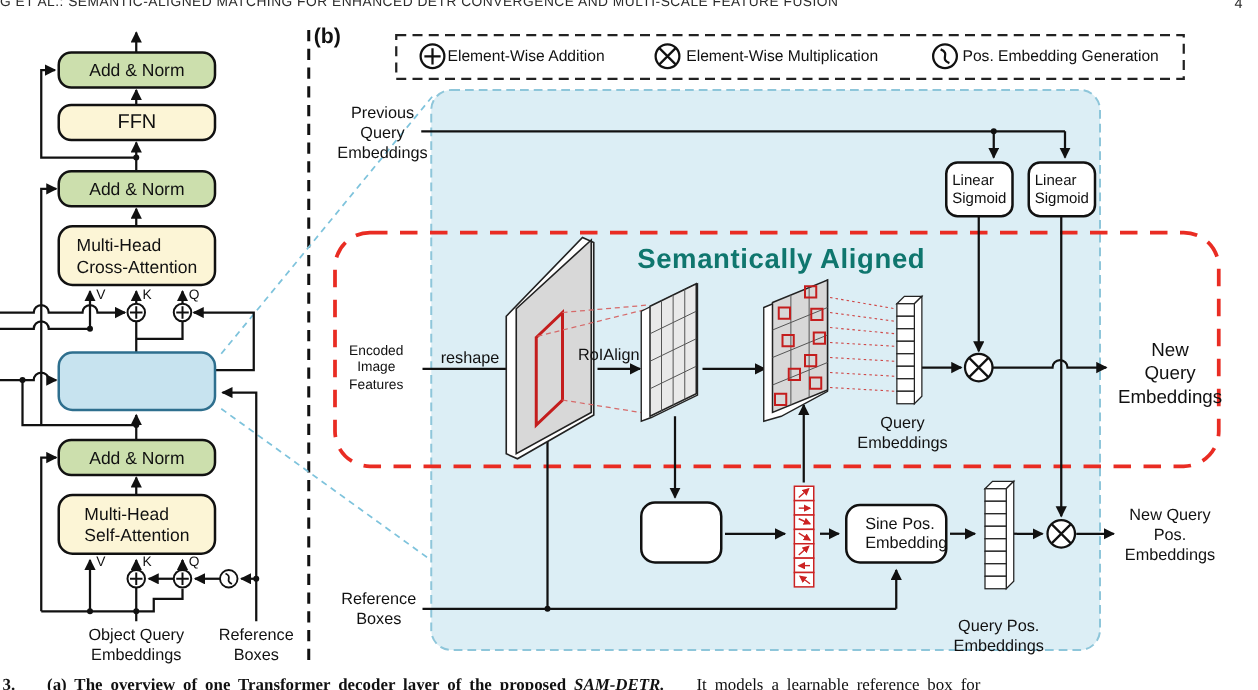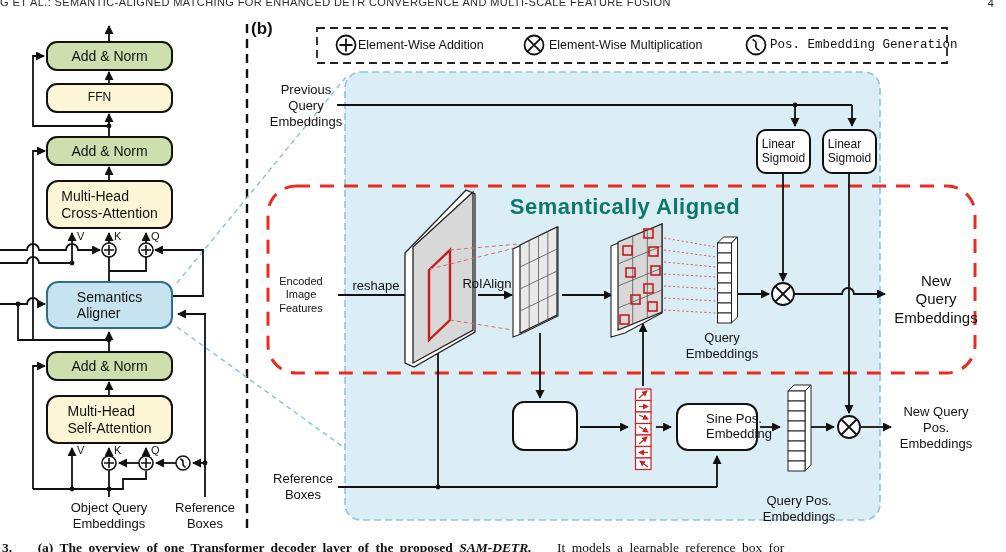--- a/index.html
+++ b/index.html
@@ -261,46 +261,44 @@
       <rect x="788" y="411" width="17" height="10"></rect>
         <rect x="788" y="421" width="17" height="10"></rect>
       <rect x="788" y="431" width="17" height="10"></rect>
         <rect x="788" y="441" width="17" height="10"></rect>
       <rect x="788" y="451" width="17" height="10"></rect>
         <rect x="788" y="461" width="17" height="10"></rect>
     </g>
   </svg>
 
   <div class="abs boxlbl" style="left:47px;top:42px;width:125px;height:28px;font-size:14px;">Add &amp; Norm</div>
-  <div class="abs boxlbl" style="left:37px;top:84px;width:125px;height:28px;font-size:12px;">FFN</div>
+  <div class="abs boxlbl" style="left:47px;top:84px;width:125px;height:28px;font-size:16px;">FFN</div>
   <div class="abs boxlbl" style="left:47px;top:137px;width:125px;height:28px;font-size:14px;">Add &amp; Norm</div>
   <div class="abs boxlbl" style="left:47px;top:181px;width:125px;height:47px;font-size:14px;white-space:pre-line;">Multi-Head
 Cross-Attention</div>
-  <div class="abs boxlbl" style="left:47px;top:282px;width:125px;height:46px;font-size:14px;white-space:pre-line;">Semantics
-Aligner</div>
   <div class="abs boxlbl" style="left:47px;top:352px;width:125px;height:28px;font-size:14px;">Add &amp; Norm</div>
   <div class="abs boxlbl" style="left:47px;top:396px;width:125px;height:47px;font-size:14px;white-space:pre-line;">Multi-Head
 Self-Attention</div>
 
   <span class="port" style="left:77px;top:230px;">V</span>
   <span class="port" style="left:114px;top:230px;">K</span>
   <span class="port" style="left:151px;top:230px;">Q</span>
   <span class="port" style="left:77px;top:444px;">V</span>
   <span class="port" style="left:114px;top:444px;">K</span>
   <span class="port" style="left:151px;top:444px;">Q</span>
 
   <div class="lbl ctr" style="left:109px;top:500px;font-size:13px;">Object Query
 Embeddings</div>
   <div class="lbl ctr" style="left:205px;top:500px;font-size:13px;">Reference
 Boxes</div>
 
   <div class="abs" id="b-label">(b)</div>
   <div class="abs legend-lbl" style="left:358px;">Element-Wise Addition</div>
   <div class="abs legend-lbl" style="left:549px;">Element-Wise Multiplication</div>
-  <div class="abs legend-lbl" style="left:770px;font-family:Liberation Mono, monospace;">Pos. Embedding Generation</div>
+  <div class="abs legend-lbl" style="left:770px;">Pos. Embedding Generation</div>
 
   <div class="lbl ctr" style="left:306px;top:82px;font-size:13px;">Previous
 Query
 Embeddings</div>
   <div class="abs boxlbl" style="left:757px;top:130px;width:53px;height:43px;font-size:12px;white-space:pre-line;">Linear
 Sigmoid</div>
   <div class="abs boxlbl" style="left:823px;top:130px;width:53px;height:43px;font-size:12px;white-space:pre-line;">Linear
 Sigmoid</div>
 
   <div class="abs ctr" id="sem-aligned">Semantically Aligned</div>
@@ -308,21 +306,21 @@
   <div class="lbl ctr" style="left:301px;top:275px;font-size:11px;">Encoded
 Image
 Features</div>
   <div class="lbl ctr" style="left:376px;top:278px;font-size:13px;">reshape</div>
   <div class="lbl ctr" style="left:487px;top:276px;font-size:13px;">RoIAlign</div>
   <div class="lbl ctr" style="left:722px;top:330px;font-size:13px;">Query
 Embeddings</div>
   <div class="lbl ctr" style="left:936px;top:272px;font-size:15px;">New
 Query
 Embeddings</div>
-  <div class="abs boxlbl" style="left:707px;top:404px;width:64px;height:46px;font-size:13px;white-space:pre-line;">Sine Pos.
+  <div class="abs boxlbl" style="left:677px;top:404px;width:64px;height:46px;font-size:13px;white-space:pre-line;padding-left:16px;">Sine Pos.
 Embedding</div>
   <div class="lbl ctr" style="left:799px;top:473px;font-size:13px;margin-top:20px;">Query Pos.
 Embeddings</div>
   <div class="lbl ctr" style="left:936px;top:404px;font-size:13px;">New Query
 Pos.
 Embeddings</div>
   <div class="lbl ctr" style="left:303px;top:471px;font-size:13px;">Reference
 Boxes</div>
 
   <div class="abs" id="caption">

